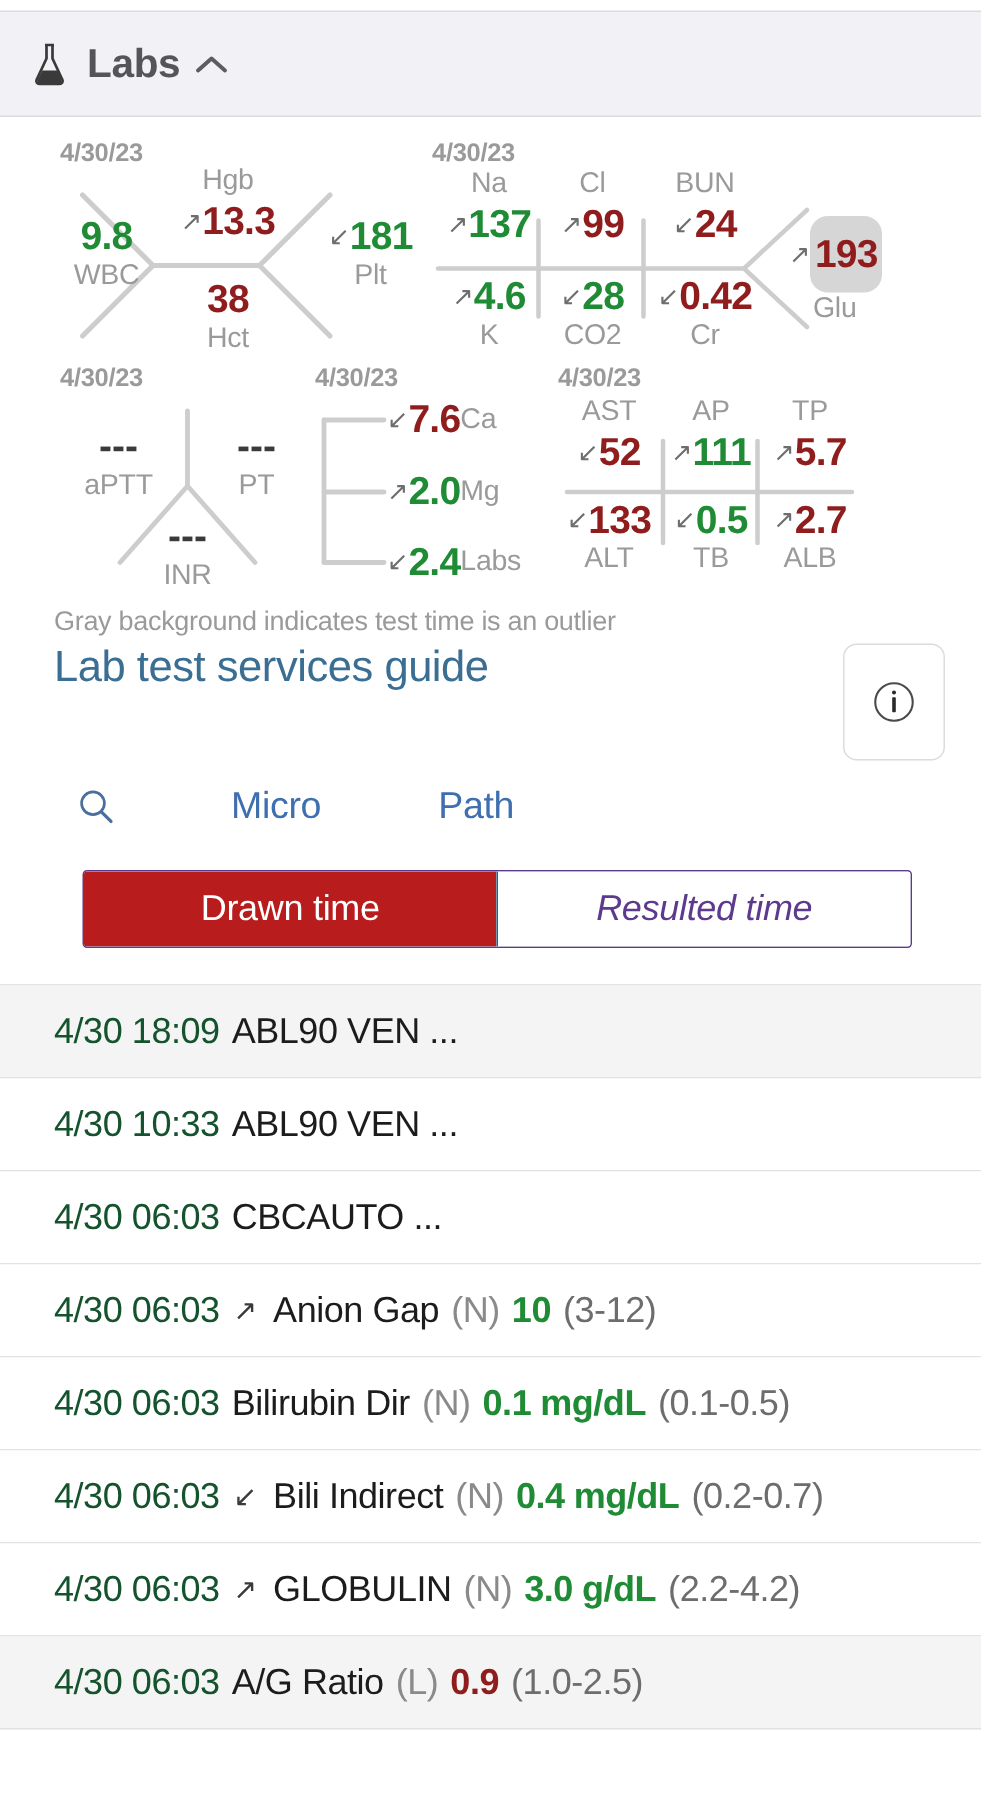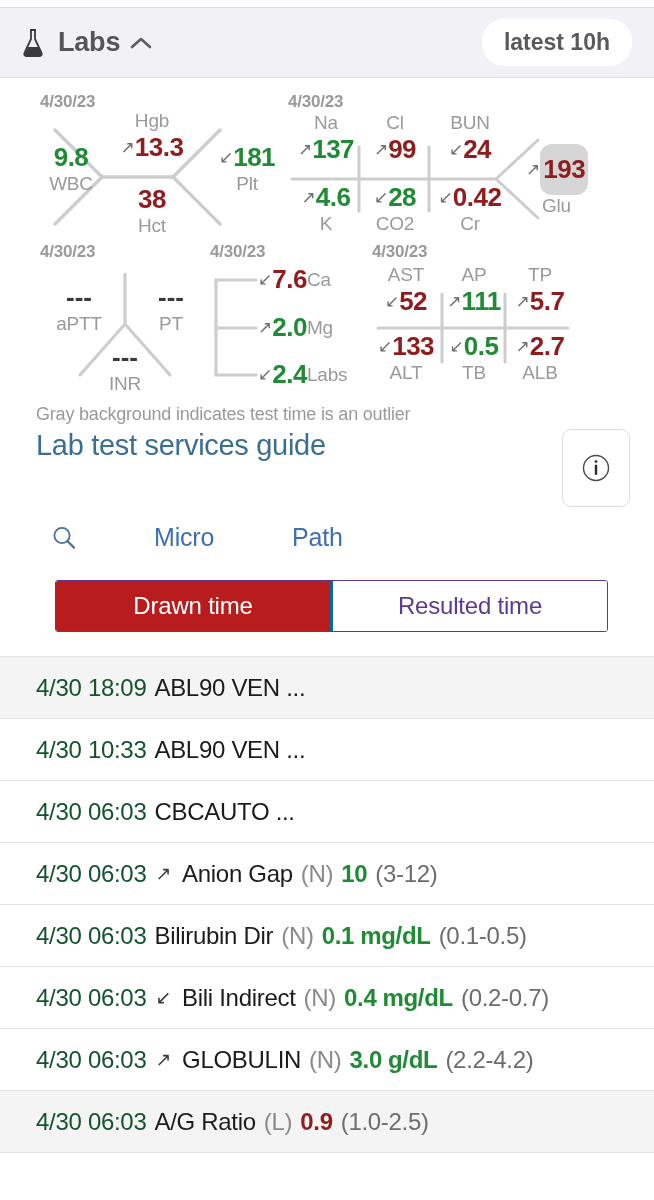--- a/index.html
+++ b/index.html
@@ -130,21 +130,21 @@
   .seg-btn {
     flex: 1;
     display:flex; align-items:center; justify-content:center;
     font-size: 24px;
     letter-spacing: -0.2px;
     cursor: pointer;
     background: #fff;
     color: #5d3a8e;
   }
   .seg-btn.active { background: #b91c1c; color: #ffffff; }
-  .seg-btn + .seg-btn { border-left: 3px solid #0369a1; }
+  .seg-btn + .seg-btn { border-left: 1px solid #0369a1; font-style: italic; }
 
   
   .list { margin-top: 24px; border-top: 1px solid #e2e2e2; }
   .list-row {
     height: 62px;
     display: flex;
     align-items: center;
     padding-left: 36px;
     border-bottom: 1px solid #e2e2e2;
     background: #fff;
@@ -176,21 +176,20 @@
     <div class="header-left">
       <svg class="flask-icon" viewBox="0 0 26 30">
         <path d="M10 2 h6 M11 2 v9 L4.5 25 a2 2 0 0 0 1.8 3 h13.4 a2 2 0 0 0 1.8 -3 L15 11 V2" fill="none" stroke="#3a3a3a" stroke-width="1.8"></path>
         <path d="M8.2 19 h10.6 L20.8 25 a2 2 0 0 1 -1.8 3 h-12 a2 2 0 0 1 -1.8 -3 Z" fill="#3a3a3a"></path>
       </svg>
       <span class="labs-title">Labs</span>
       <svg class="chevron-up" viewBox="0 0 22 14">
         <path d="M2 11 L11 3 L20 11" fill="none" stroke="#5d5d60" stroke-width="2.6" stroke-linecap="round" stroke-linejoin="round"></path>
       </svg>
     </div>
-    <div class="latest-pill">latest 10h</div>
   </div>
 
   <div class="panels">
 
     <div class="panel-row" style="height:150px;">
 
       <div class="panel" style="left:40px; top:0; width:240px; height:140px;">
         <div class="panel-date">4/30/23</div>
         <svg class="bone" width="240" height="140" viewBox="0 0 240 140">
           <g stroke="#cdcdcd" stroke-width="3.4" fill="none" stroke-linecap="round">

